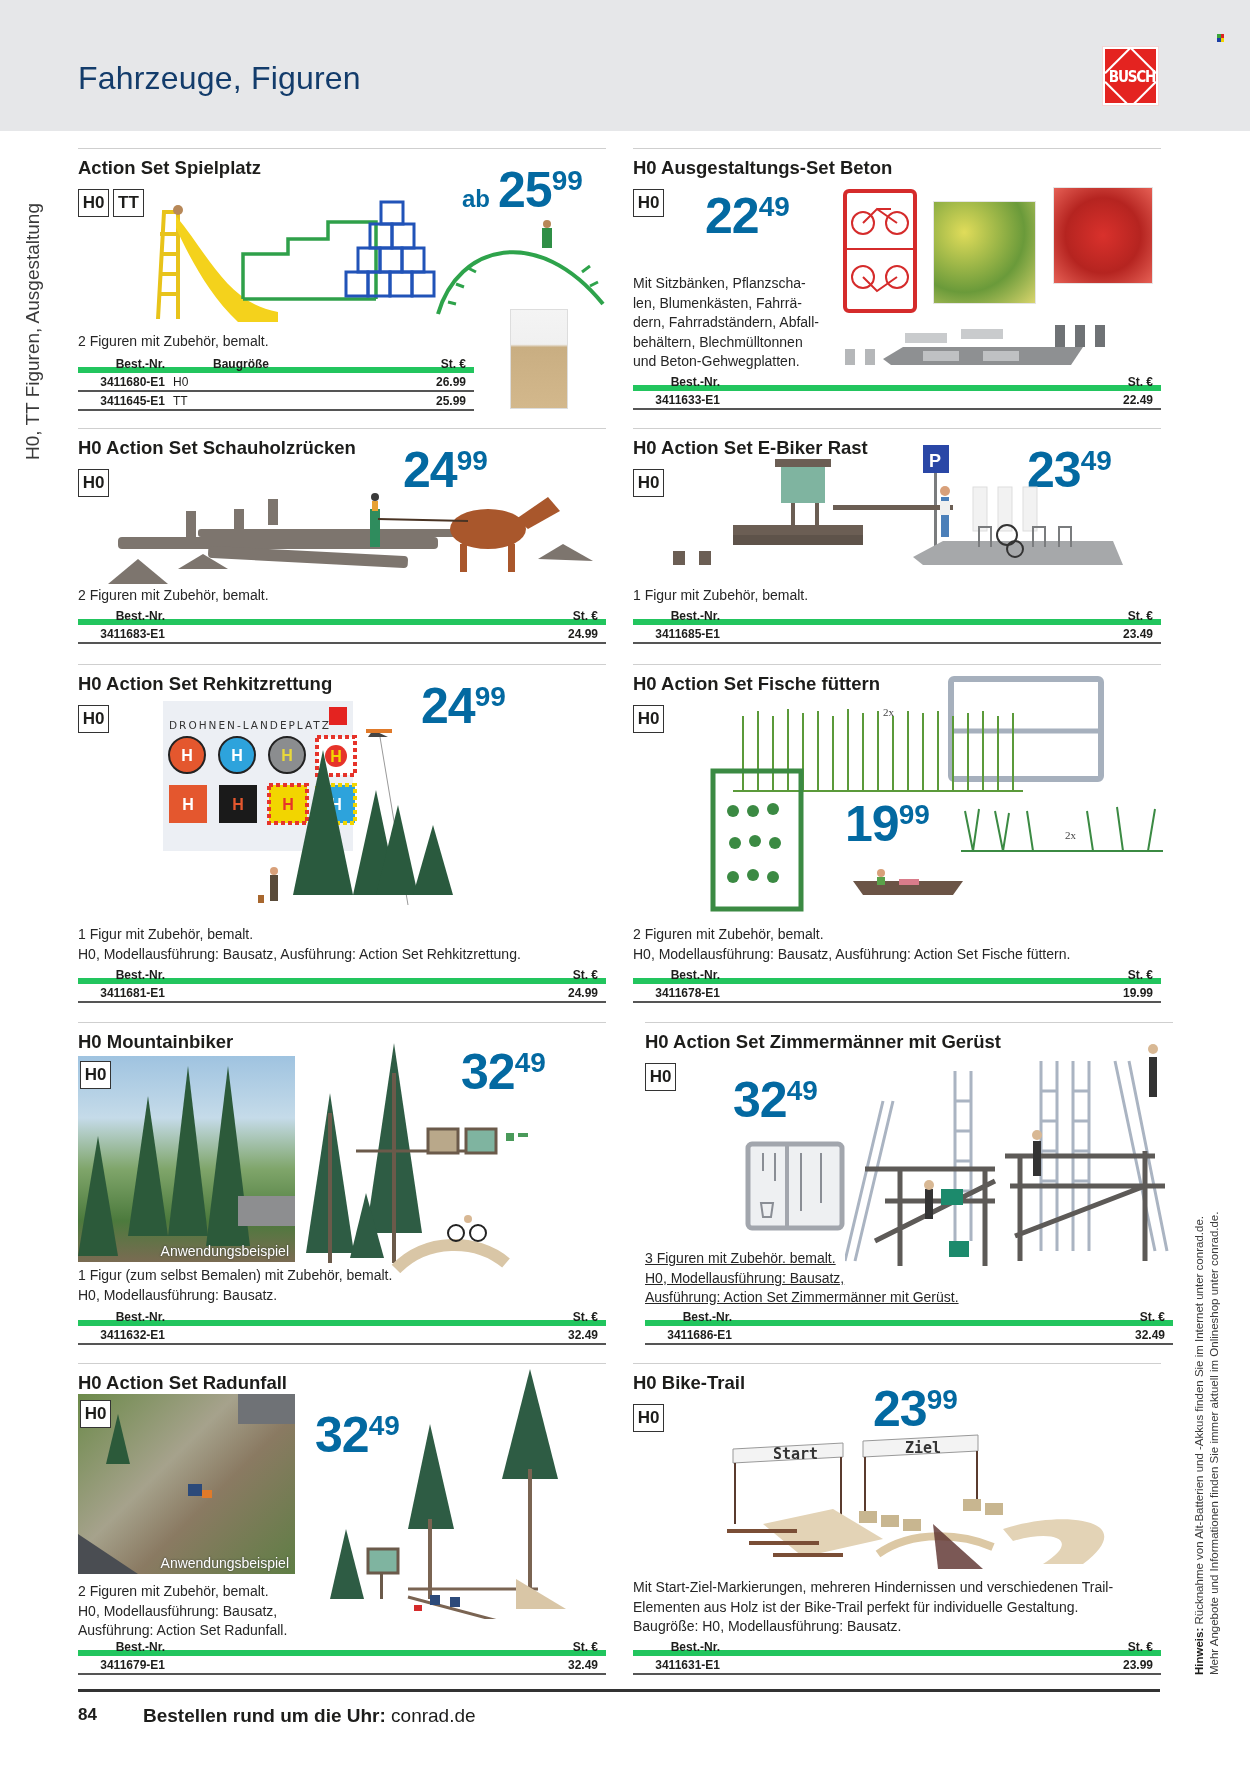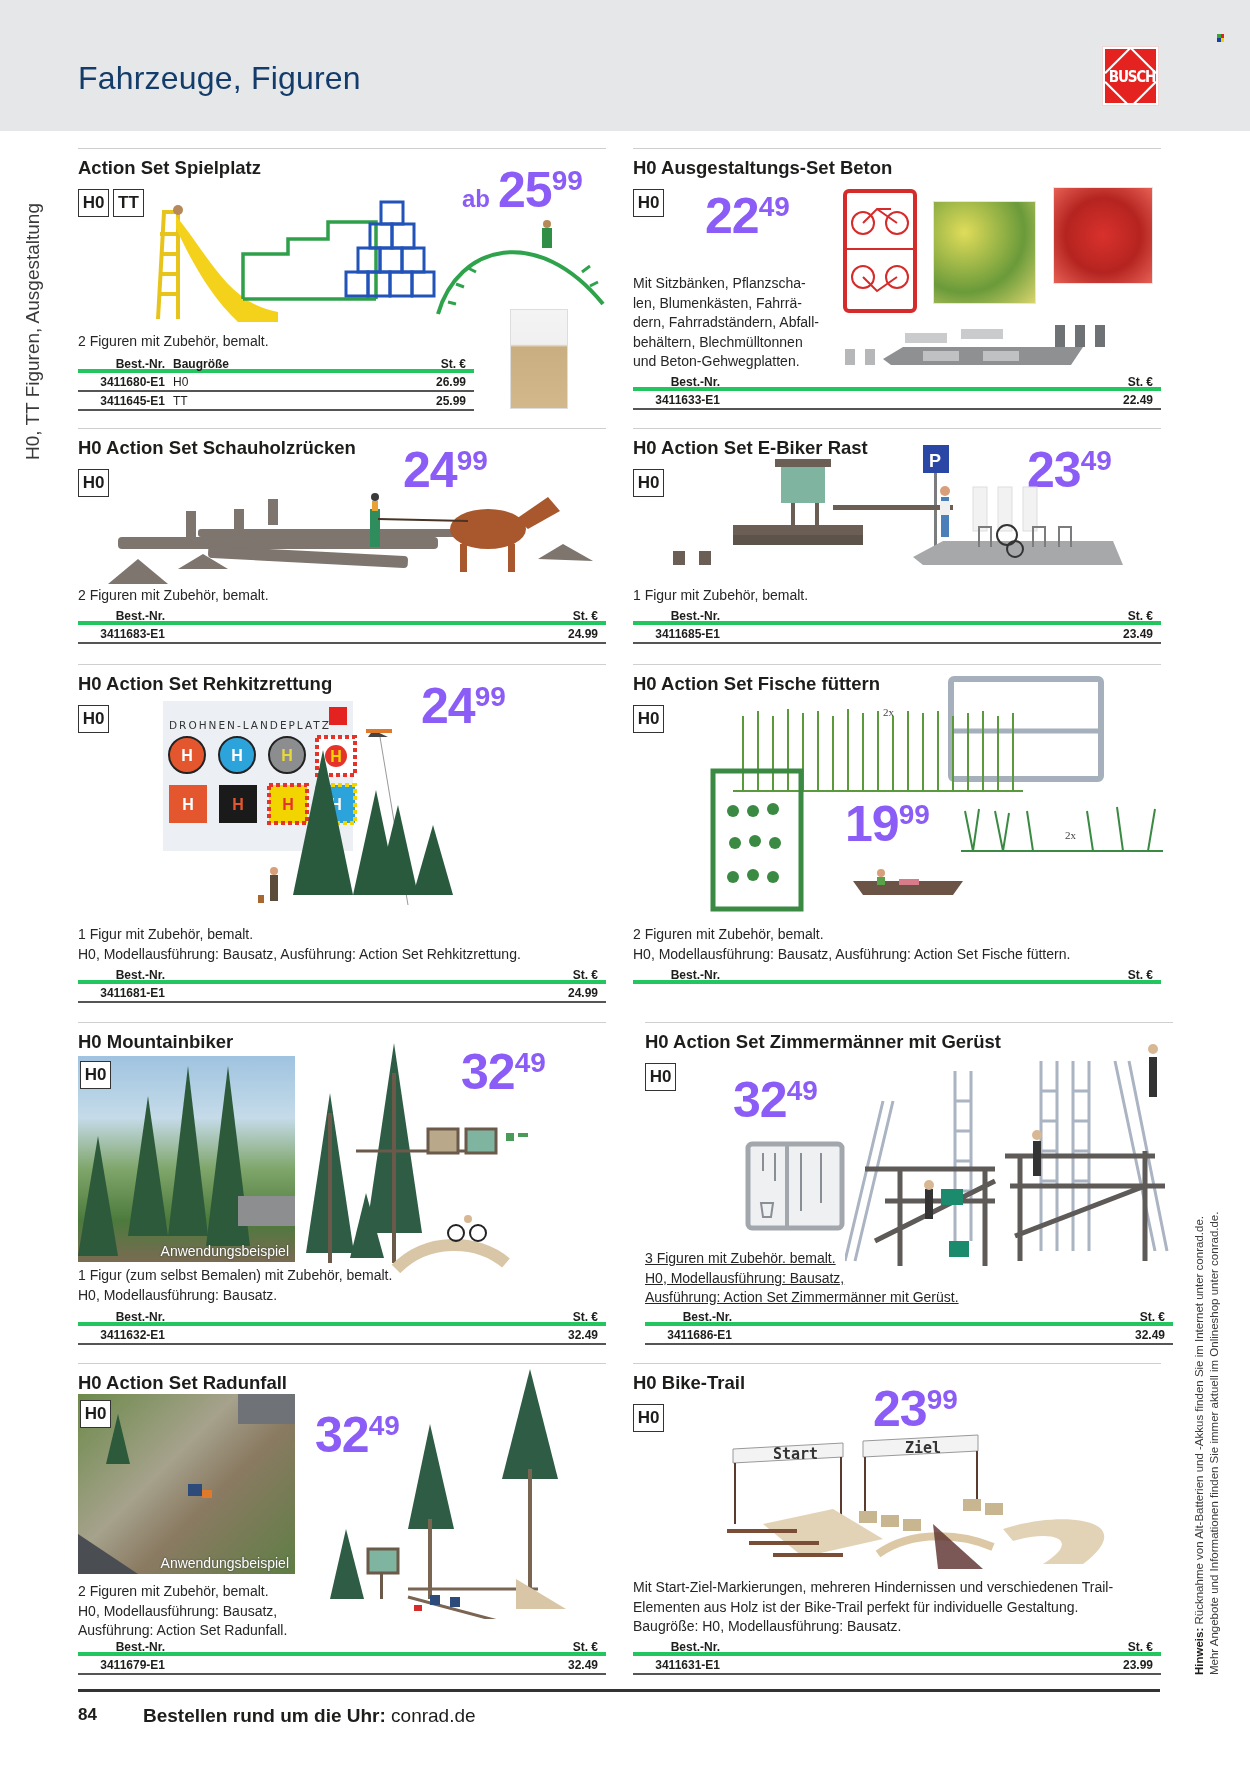--- a/index.html
+++ b/index.html
@@ -17,28 +17,28 @@
   .color-mark i { position: absolute; width: 3.5px; height: 4px; }
 
   .side-label { position: absolute; left: 22px; top: 460px; transform-origin: left top; transform: rotate(-90deg); font-size: 19px; color: #3a3a3a; white-space: nowrap; }
   .side-note { position: absolute; left: 1192px; top: 1675px; transform-origin: left top; transform: rotate(-90deg); font-size: 11.5px; color: #3a3a3a; white-space: nowrap; line-height: 15px; }
   .side-note b { font-weight: bold; color: #1d1d1b; }
 
   .product { position: absolute; border-top: 1px solid #cfcfcf; }
   .p-title { position: absolute; left: 0; top: 8px; font-size: 18.5px; font-weight: bold; white-space: nowrap; }
   .badges { position: absolute; left: 0; top: 40px; display: flex; gap: 4px; }
   .badge { border: 1.5px solid #333; font-size: 17px; font-weight: bold; padding: 3px 3px; line-height: 20px; min-width: 31px; text-align: center; background: #fff; }
-  .price { position: absolute; font-weight: bold; white-space: nowrap; color: #8b5cf6; }
+  .price { position: absolute; font-weight: bold; white-space: nowrap; color: #0369a1; }
   .price .ab { font-size: 24px; font-weight: bold; margin-right: 8px; }
   .price .big { font-size: 50px; letter-spacing: -1px; }
   .price .cents { font-size: 28px; vertical-align: top; position: relative; top: 4px; }
 
   .desc { position: absolute; left: 0; font-size: 14px; line-height: 19.5px; color: #262626; }
   .table { position: absolute; left: 0; }
-  .t-head { display: flex; font-size: 12px; font-weight: bold; height: 17px; line-height: 17px; border-bottom: 4px solid #22c55e; }
+  .t-head { display: flex; font-size: 12px; font-weight: bold; height: 17px; line-height: 17px; border-bottom: 6px solid #22c55e; gap: 40px; }
   .t-row { display: flex; font-size: 12px; font-weight: bold; height: 19px; line-height: 19px; border-bottom: 2px solid #555; }
   .c-nr { width: 95px; text-align: right; padding-right: 8px; }
   .c-size { flex: 1; font-weight: normal; }
   .t-head .c-size { font-weight: bold; }
   .c-price { width: 70px; text-align: right; padding-right: 8px; }
 
   .img { position: absolute; }
   .photo { position: absolute; overflow: hidden; }
   .photo-cap { position: absolute; right: 6px; bottom: 3px; color: #fff; font-size: 14px; text-shadow: 0 0 2px #333; }
 
@@ -393,20 +393,25 @@
   <div class="desc" style="top:260px;">
     <div>2 Figuren mit Zubehör, bemalt.</div>
       <div>H0, Modellausführung: Bausatz, Ausführung: Action Set Fische füttern.</div>
   </div>
   <div class="table" style="top:302px;width:528px;">
     <div class="t-head">
         <span class="c-nr">Best.-Nr.</span>
         <span class="c-size"></span>
         <span class="c-price">St. €</span>
       </div>
+    <div class="t-row">
+        <span class="c-nr">3411678-E1</span>
+        <span class="c-size"></span>
+        <span class="c-price">19.99</span>
+      </div>
   </div>
 </div>
 
 <div class="product" style="left:78px;top:1022px;width:528px;height:330px;">
   <div class="p-title">H0 Mountainbiker</div>
   <div class="photo" style="left:0;top:33px;width:217px;height:206px;background:linear-gradient(#9fc3e0 0%,#c5dbe9 30%,#7fa56a 55%,#4c7a3d 80%,#7a6b52 100%);">
     <svg style="position:absolute;left:0;top:0;" width="217" height="206" viewBox="0 0 217 206">
       <g fill="#2c5a3a">
           <path d="M110 10 L90 180 L130 180 Z"></path>
           <path d="M70 40 L50 180 L90 180 Z"></path>

